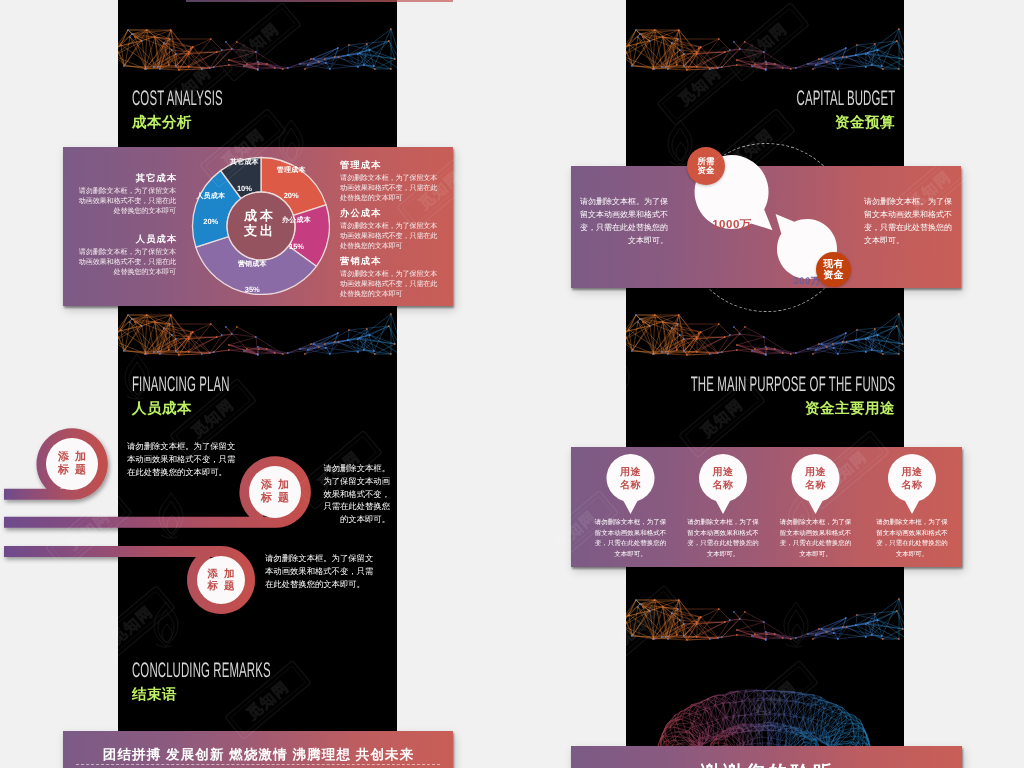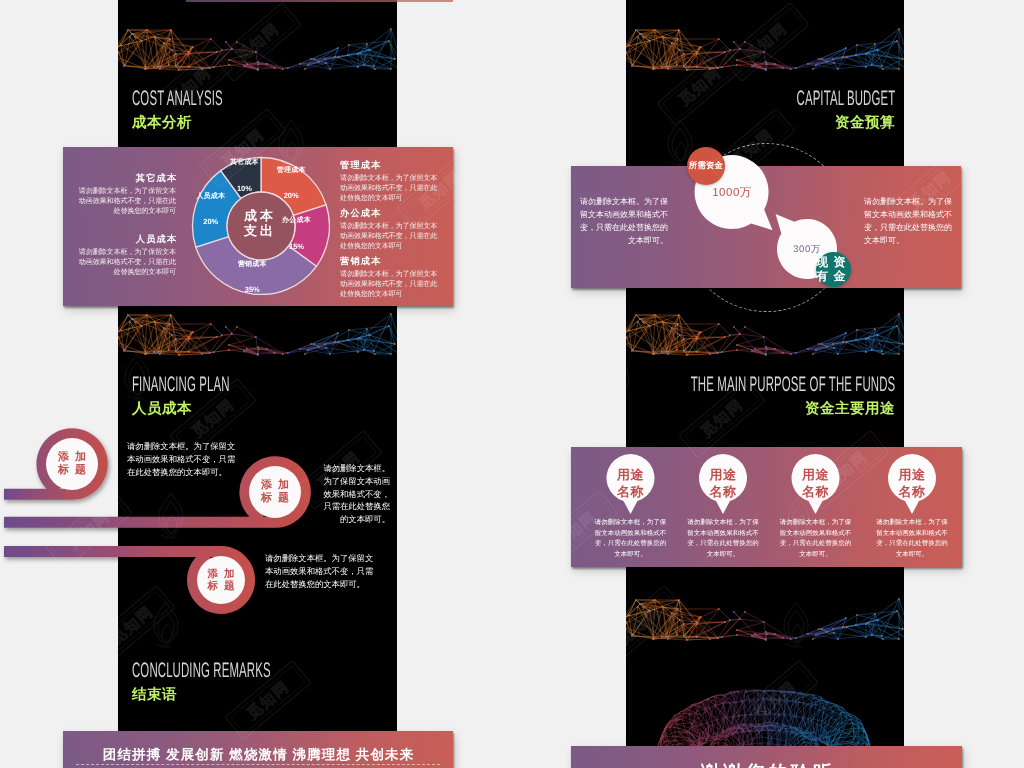--- a/index.html
+++ b/index.html
@@ -46,28 +46,28 @@
   color:#c1504e;font-weight:700;line-height:1.15;white-space:nowrap;letter-spacing:1.5px;text-indent:1.5px;}
 .ftxt{position:absolute;color:#fff;font-size:8.4px;line-height:1.52;letter-spacing:-.05px;line-break:anywhere;}
 
 
 .banner{position:absolute;box-shadow:1px 2px 2px rgba(0,0,0,.42), 2px 4px 9px rgba(0,0,0,.18);
   display:flex;align-items:center;justify-content:center;color:#fff;}
 .banner .bt{font-size:13.5px;font-weight:700;letter-spacing:1.1px;white-space:nowrap;text-indent:1.1px;}
 
 
 .dashring{position:absolute;border-radius:50%;border:1px dashed rgba(255,255,255,.62);}
-.bubtag{position:absolute;border-radius:50%;display:flex;flex-direction:row;
+.bubtag{position:absolute;border-radius:50%;display:flex;flex-direction:column;
   align-items:center;justify-content:center;color:#fff;font-weight:700;
   line-height:1.1;letter-spacing:.2px;
   box-shadow:0 1px 3px rgba(0,0,0,.25);}
-.bubval{position:absolute;font-weight:400;white-space:nowrap;}
+.bubval{position:absolute;font-weight:700;white-space:nowrap;margin-top:32px;}
 .cbtxt{position:absolute;color:#fff;font-size:8px;line-height:1.62;line-break:anywhere;}
 .pintxt{position:absolute;transform:translate(-50%,0);text-align:right;
-  color:#c1504e;font-weight:700;font-size:13px;line-height:1.32;white-space:nowrap;letter-spacing:.4px;font-family:Liberation Serif, serif;}
+  color:#c1504e;font-weight:700;font-size:10px;line-height:1.32;white-space:nowrap;letter-spacing:.4px;font-family:Liberation Serif, serif;}
 .pbody{position:absolute;color:#fff;font-size:6.5px;line-height:1.62;text-align:center;line-break:anywhere;}
 
 .wmk{position:absolute;pointer-events:none;left:0;top:0;width:1024px;height:768px;color:#e6e6e6;opacity:.085;mix-blend-mode:screen;}
 </style>
 </head>
 <body>
 
 <div class="stage">
 <svg width="0" height="0" style="position:absolute" aria-hidden="true">
       <defs>
@@ -996,21 +996,21 @@
 <svg class="ribbon" viewBox="0 0 1024 768">
 <path d="M764.2 209.4L772.5 230.2L751.1 223.4A37 37 0 1 1 764.2 209.4Z" fill="#fdfbfb"></path>
 <path d="M781.3 233.5L775.6 214.1L794.3 221.8A30 30 0 1 1 781.3 233.5Z" fill="#fdfbfb"></path>
 </svg>
 <div class="bubval" style="left:732px;top:193px;transform:translate(-50%,-50%);font-size:11.5px;color:#c0504d;letter-spacing:.5px">1000万</div>
 <div class="bubval" style="left:807px;top:249px;transform:translate(-50%,-50%);font-size:9.5px;color:#6e5e96;letter-spacing:.5px">300万</div>
 <div class="bubtag" style="left:687px;top:147px;width:38px;height:38px;background:#cf5540;font-size:8.4px">
       <span>所需</span>
       <span>资金</span>
     </div>
-<div class="bubtag" style="left:816px;top:252px;width:35px;height:35px;background:#0f766e;font-size:12px">
+<div class="bubtag" style="left:816px;top:252px;width:35px;height:35px;background:#c2410c;font-size:10px">
       <span>现有</span>
       <span>资金</span>
     </div>
 <div class="panel pan-lr" style="left:571px;top:447px;width:391px;height:120px">
 <svg style="position:absolute;left:0;top:0;width:391px;height:120px;pointer-events:none" viewBox="0 0 391 120">
         <path d="M66.5 54.0L59.5 67.0L52.5 54.0A24 24 0 1 1 66.5 54.0Z" fill="#fdfbfb"></path>
         <path d="M159.0 54.0L152.0 67.0L145.0 54.0A24 24 0 1 1 159.0 54.0Z" fill="#fdfbfb"></path>
         <path d="M251.5 54.0L244.5 67.0L237.5 54.0A24 24 0 1 1 251.5 54.0Z" fill="#fdfbfb"></path>
         <path d="M348.0 54.0L341.0 67.0L334.0 54.0A24 24 0 1 1 348.0 54.0Z" fill="#fdfbfb"></path>
       </svg>

